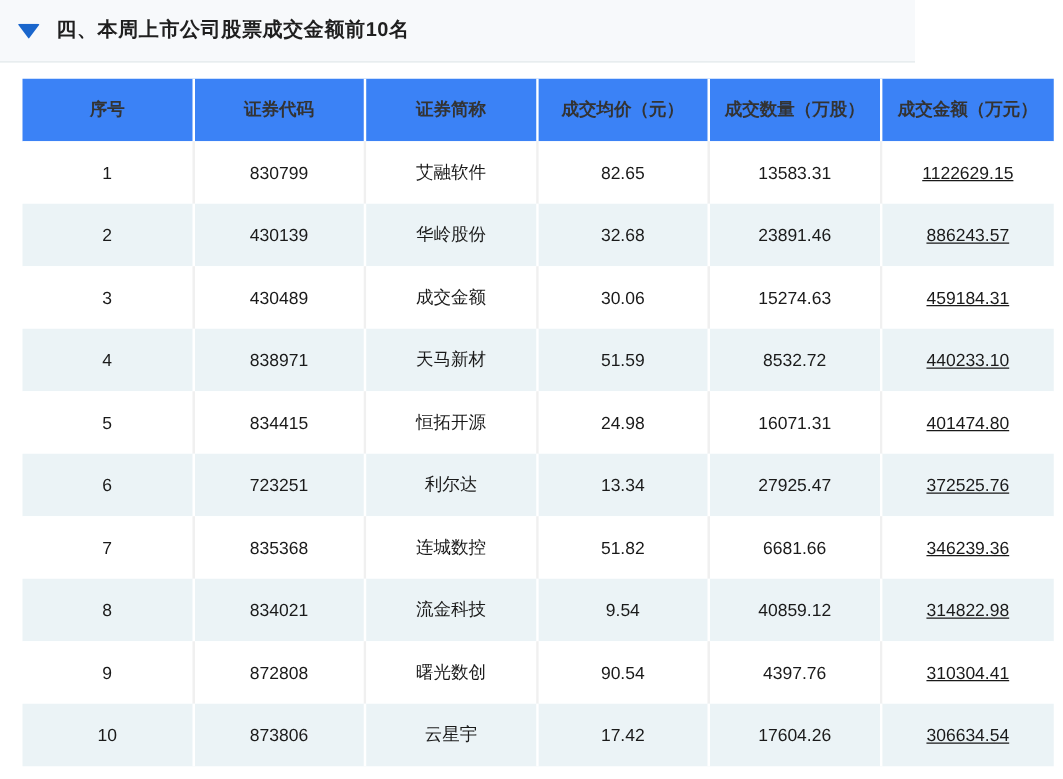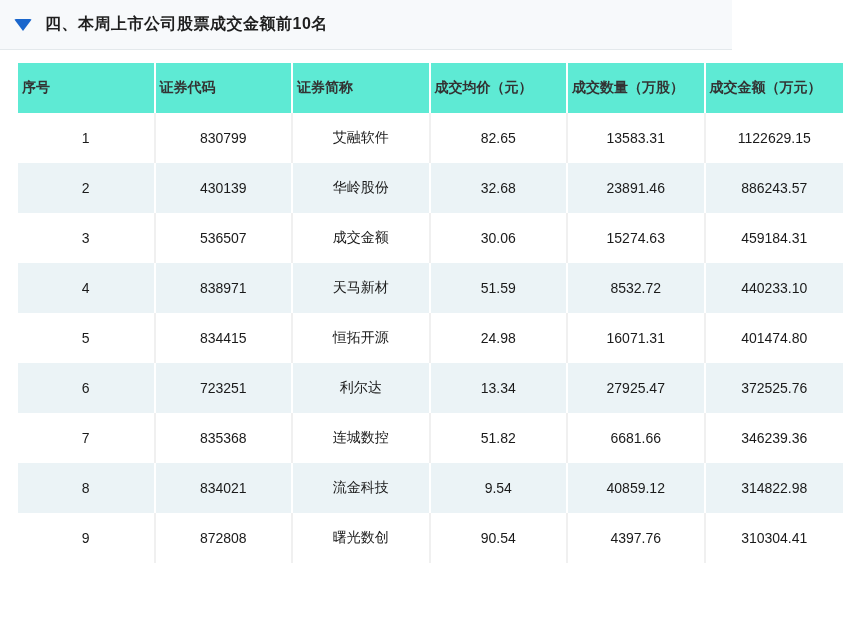--- a/index.html
+++ b/index.html
@@ -42,25 +42,25 @@
     margin: 13px 7px 0 18px;
   }
   table.data-table {
     width: 825px;
     border-collapse: separate;
     border-spacing: 0;
     table-layout: fixed;
   }
   table.data-table th {
     height: 50px;
-    background: #5eead4;
+    background: #3b82f6;
     font-size: 14px;
     font-weight: 600;
     color: #333333;
-    text-align: left;
+    text-align: center;
     vertical-align: middle;
     border-right: 2px solid #ffffff;
     padding: 0 4px;
   }
   table.data-table th:last-child { border-right: none; }
   table.data-table td {
     height: 50px;
     font-size: 14px;
     font-weight: 400;
     color: #1a1a1a;
@@ -70,21 +70,21 @@
   }
   tr.row-white td {
     background: #ffffff;
     border-right: 2px solid #f0f0f0;
   }
   tr.row-stripe td {
     background: #ebf3f6;
     border-right: 2px solid #ffffff;
   }
   tr.row-white td:last-child,
-  tr.row-stripe td:last-child { border-right: none; }
+  tr.row-stripe td:last-child { border-right: none; text-decoration: underline; }
 </style>
 </head>
 <body>
 
 <div class="section-header">
   <div class="triangle-down"></div>
   <div class="section-title">四、本周上市公司股票成交金额前10名</div>
 </div>
 
 <div class="table-wrap">
@@ -111,21 +111,21 @@
         <tr class="row-stripe">
           <td>2</td>
           <td>430139</td>
           <td>华岭股份</td>
           <td>32.68</td>
           <td>23891.46</td>
           <td>886243.57</td>
         </tr>
         <tr class="row-white">
           <td>3</td>
-          <td>536507</td>
+          <td>430489</td>
           <td>成交金额</td>
           <td>30.06</td>
           <td>15274.63</td>
           <td>459184.31</td>
         </tr>
         <tr class="row-stripe">
           <td>4</td>
           <td>838971</td>
           <td>天马新材</td>
           <td>51.59</td>
@@ -165,15 +165,23 @@
           <td>314822.98</td>
         </tr>
         <tr class="row-white">
           <td>9</td>
           <td>872808</td>
           <td>曙光数创</td>
           <td>90.54</td>
           <td>4397.76</td>
           <td>310304.41</td>
         </tr>
+        <tr class="row-stripe">
+          <td>10</td>
+          <td>873806</td>
+          <td>云星宇</td>
+          <td>17.42</td>
+          <td>17604.26</td>
+          <td>306634.54</td>
+        </tr>
       </tbody>
   </table>
 </div>
 
 </body></html>

